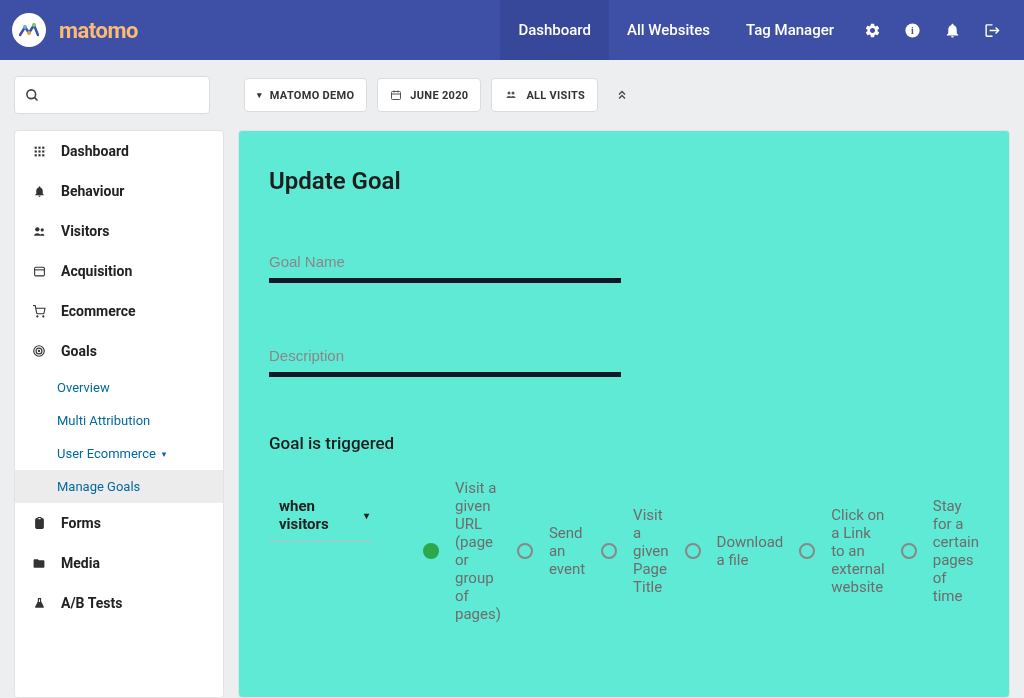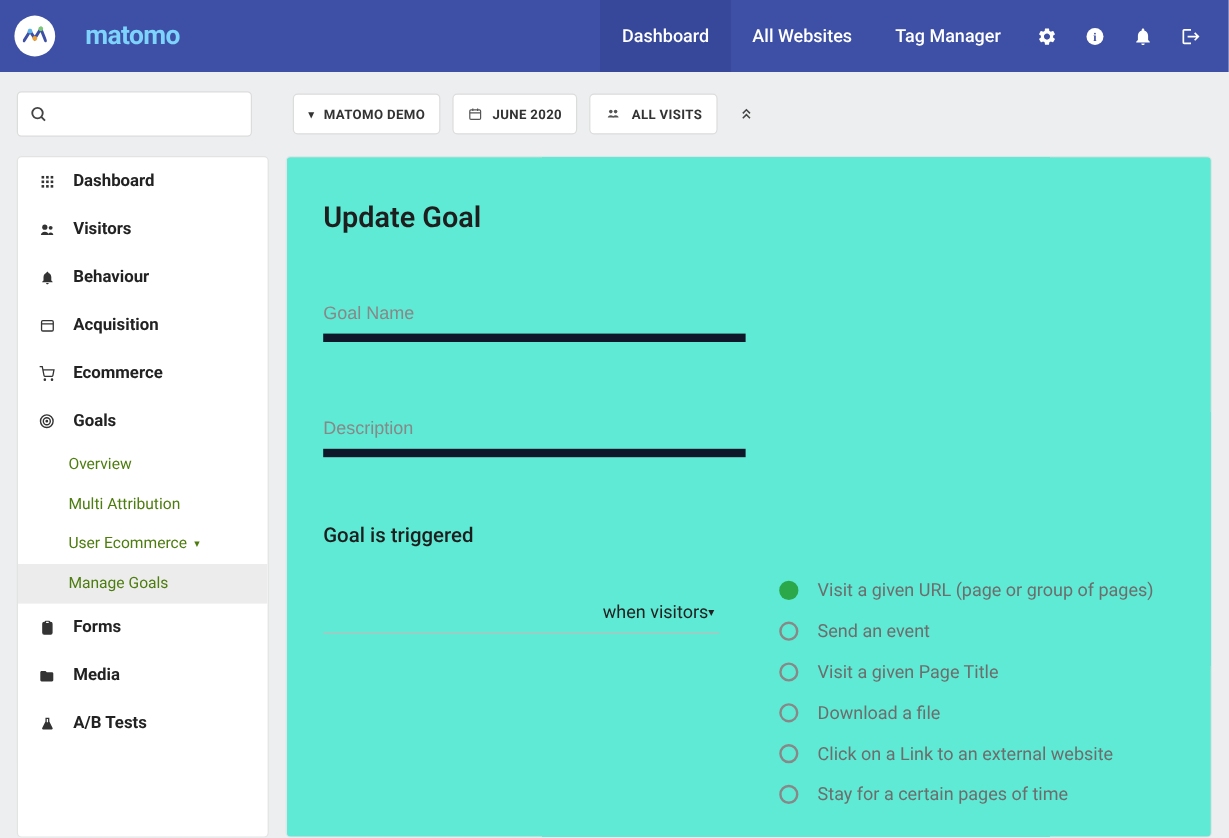--- a/index.html
+++ b/index.html
@@ -1,55 +1,55 @@
 <!DOCTYPE html>
 <html><head>
 <meta charset="utf-8">
 <style>
 * { box-sizing: border-box; margin: 0; padding: 0; }
 body { font-family: -apple-system, BlinkMacSystemFont, "Segoe UI", Roboto, Arial, sans-serif; background: #edeef0; width: 1024px; height: 698px; overflow: hidden; color: #1e1e1e; }
 
 
 .navbar { background: #3e50a5; height: 60px; display: flex; align-items: center; padding: 0 12px; }
-.logo { display: flex; align-items: center; gap: 25px; color: #7dd3fc; font-size: 22px; font-weight: 700; letter-spacing: -0.5px; }
+.logo { display: flex; align-items: center; gap: 13px; color: #fdba74; font-size: 22px; font-weight: 700; letter-spacing: -0.5px; }
 .logo-circle { width: 34px; height: 34px; background: #fff; border-radius: 50%; display: flex; align-items: center; justify-content: center; }
 .logo-mark { font-size: 18px; }
 .nav-spacer { flex: 1; }
 .nav-item { color: #fff; padding: 0 18px; height: 60px; display: flex; align-items: center; font-size: 15px; font-weight: 500; cursor: pointer; }
 .nav-item.active { background: #37479a; }
 .nav-icon { color: #fff; width: 40px; height: 60px; display: flex; align-items: center; justify-content: center; cursor: pointer; font-size: 16px; }
 
 
 .toolbar-row { display: flex; align-items: center; gap: 10px; padding: 16px 14px; }
 .search-box { width: 196px; height: 38px; background: #fff; border: 1px solid #dcdcdc; border-radius: 4px; display: flex; align-items: center; padding: 0 10px; }
 .search-box svg { color: #444; }
 .selector { height: 34px; background: #fff; border: 1px solid #dcdcdc; border-radius: 4px; display: flex; align-items: center; padding: 0 12px; font-size: 11px; font-weight: 700; letter-spacing: 0.3px; color: #333; cursor: pointer; gap: 8px; }
 .selector svg { color: #555; }
 .expand-btn { width: 28px; height: 34px; display: flex; align-items: center; justify-content: center; cursor: pointer; color: #444; }
 
 
 .layout { display: flex; height: calc(698px - 60px - 70px); }
 .sidebar { width: 210px; background: #fff; border: 1px solid #e3e3e3; border-radius: 4px; margin-left: 14px; overflow-y: auto; padding-bottom: 10px; }
 .side-item { display: flex; align-items: center; gap: 14px; padding: 12px 16px; font-size: 14px; font-weight: 700; color: #222; cursor: pointer; }
 .side-item .icon { width: 16px; display: flex; justify-content: center; color: #333; }
-.sub-item { padding: 9px 16px 9px 42px; font-size: 13px; color: #4d7c0f; cursor: pointer; display: flex; align-items: center; }
+.sub-item { padding: 9px 16px 9px 42px; font-size: 13px; color: #0369a1; cursor: pointer; display: flex; align-items: center; }
 .sub-item.active { background: #ececec; }
 .sub-caret { margin-left: 6px; font-size: 9px; }
 
 
 .main { flex: 1; background: #5eead4; border: 1px solid #e3e3e3; border-radius: 4px; margin: 0 14px; padding: 36px 30px; overflow-y: auto; }
 .page-title { font-size: 24px; font-weight: 600; color: #1e1e1e; margin-bottom: 50px; }
 .field { width: 352px; margin-bottom: 56px; }
-.field-input { width: 100%; border: none; border-bottom: 7px solid #0f172a; font-size: 15px; padding: 8px 0; outline: none; color: #333; background: transparent; }
+.field-input { width: 100%; border: none; border-bottom: 5px solid #0f172a; font-size: 15px; padding: 8px 0; outline: none; color: #333; background: transparent; }
 .field-input::placeholder { color: #888; }
 .section-title { font-size: 17px; font-weight: 500; color: #1e1e1e; margin-bottom: 36px; }
 .trigger-row { display: flex; gap: 50px; align-items: flex-start; }
-.dropdown { width: 330px; border-bottom: 1px solid #bdbdbd; padding: 8px 4px 8px 10px; display: flex; justify-content: flex-end; align-items: center; font-size: 15px; color: #222; cursor: pointer; }
+.dropdown { width: 330px; border-bottom: 1px solid #bdbdbd; padding: 8px 4px 8px 10px; display: flex; justify-content: flex-end; align-items: center; font-size: 15px; color: #222; cursor: pointer; font-weight: bold; }
 .dropdown-caret { font-size: 10px; }
-.radio-list { display: flex; flex-direction: column; gap: 16px; margin-top: -10px; }
+.radio-list { display: flex; flex-direction: row; gap: 16px; margin-top: -10px; }
 .radio-item { display: flex; align-items: center; gap: 16px; font-size: 15px; color: #6d6d6d; cursor: pointer; }
 .radio-circle { width: 16px; height: 16px; border-radius: 50%; border: 2px solid #888; flex-shrink: 0; }
 .radio-circle.checked { border: none; background: #2aa84a; }
 </style>
 </head>
 <body>
 
 <div class="navbar">
   <div class="logo">
     <span class="logo-circle">
@@ -143,39 +143,39 @@
             <rect x="17" y="10" width="4" height="4"></rect>
             <rect x="3" y="17" width="4" height="4"></rect>
             <rect x="10" y="17" width="4" height="4"></rect>
             <rect x="17" y="17" width="4" height="4"></rect>
           </svg>
         </span>
       <span>Dashboard</span>
     </div>
     <div class="side-item">
       <span class="icon">
+          <svg width="13" height="13" viewBox="0 0 24 24" fill="currentColor">
+            <path d="M12 22c1.1 0 2-.9 2-2h-4c0 1.1.89 2 2 2zm6-6v-5c0-3.07-1.64-5.64-4.5-6.32V4c0-.83-.67-1.5-1.5-1.5s-1.5.67-1.5 1.5v.68C7.63 5.36 6 7.92 6 11v5l-2 2v1h16v-1l-2-2z"></path>
+          </svg>
+        </span>
+      <span>Behaviour</span>
+    </div>
+    <div class="side-item">
+      <span class="icon">
           <svg width="15" height="13" viewBox="0 0 24 24" fill="currentColor">
             <circle cx="8" cy="8" r="4"></circle>
             <circle cx="17" cy="9" r="3"></circle>
             <path d="M2 20c0-3 2.5-5 6-5s6 2 6 5"></path>
             <path d="M13 20c0-2.5 1.5-4 4-4s4 1.5 4 4"></path>
           </svg>
         </span>
       <span>Visitors</span>
     </div>
     <div class="side-item">
       <span class="icon">
-          <svg width="13" height="13" viewBox="0 0 24 24" fill="currentColor">
-            <path d="M12 22c1.1 0 2-.9 2-2h-4c0 1.1.89 2 2 2zm6-6v-5c0-3.07-1.64-5.64-4.5-6.32V4c0-.83-.67-1.5-1.5-1.5s-1.5.67-1.5 1.5v.68C7.63 5.36 6 7.92 6 11v5l-2 2v1h16v-1l-2-2z"></path>
-          </svg>
-        </span>
-      <span>Behaviour</span>
-    </div>
-    <div class="side-item">
-      <span class="icon">
           <svg width="13" height="13" viewBox="0 0 24 24" fill="none" stroke="currentColor" stroke-width="2">
             <rect x="3" y="4" width="18" height="16" rx="2"></rect>
             <line x1="3" y1="9" x2="21" y2="9"></line>
           </svg>
         </span>
       <span>Acquisition</span>
     </div>
     <div class="side-item">
       <span class="icon">
           <svg width="14" height="13" viewBox="0 0 24 24" fill="none" stroke="currentColor" stroke-width="2">

